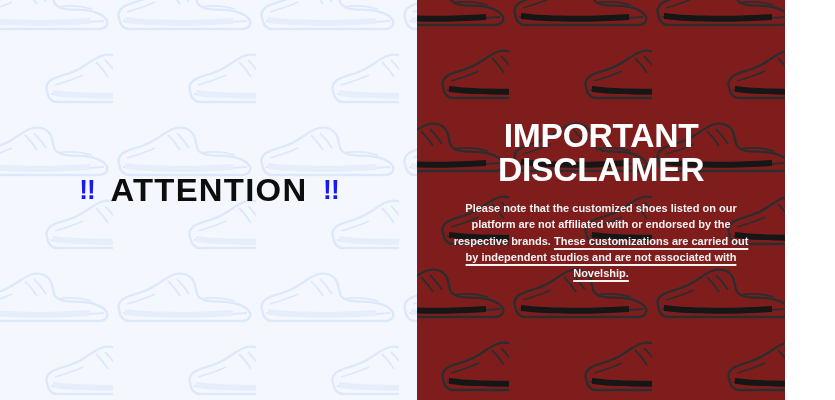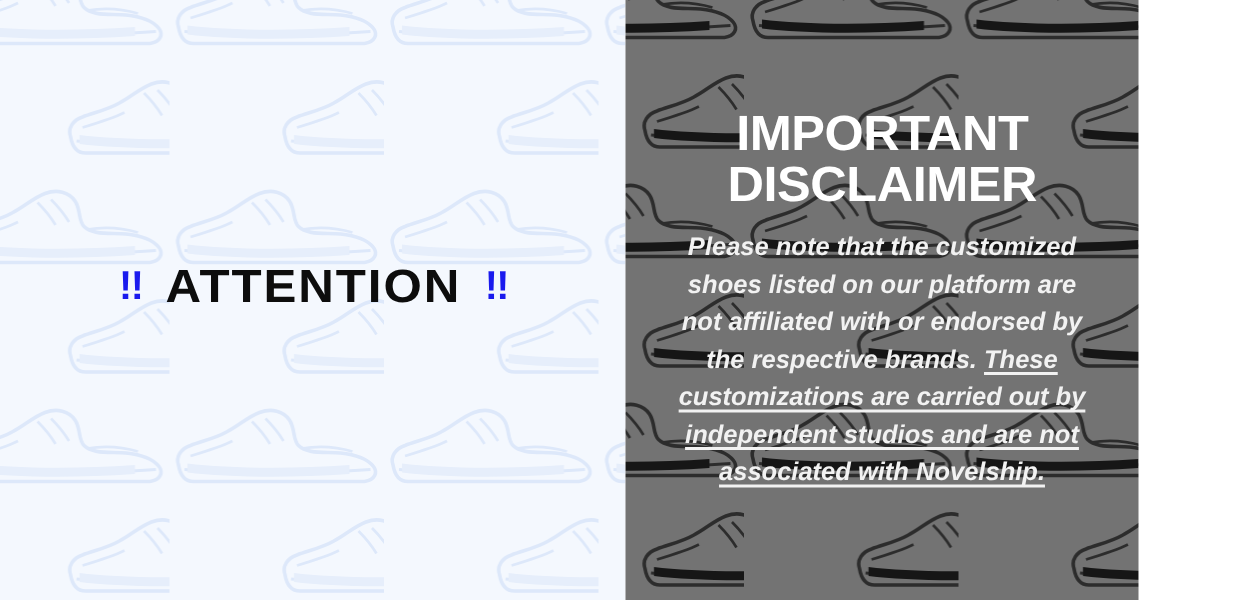--- a/index.html
+++ b/index.html
@@ -19,21 +19,21 @@
   }
 
   
   .panel {
     position: relative;
     height: 400px;
     overflow: hidden;
     box-sizing: border-box;
   }
   .panel-left  { width: 417px; background: #f4f8fe; }
-  .panel-right { width: 342px; background: #737373; }
+  .panel-right { width: 368px; background: #7f1d1d; }
 
   
   .pattern {
     position: absolute;
     inset: 0;
     pointer-events: none;
   }
   .pattern svg { display: block; width: 100%; height: 100%; }
 
   
@@ -96,23 +96,22 @@
   }
   .body-left {
     color: #1c1c1c;
     max-width: 300px;
     font-weight: 400;
   }
   .body-right {
     color: #f2f2f2;
     max-width: 322px;
     font-weight: 600;
-    font-size: 17px;
+    font-size: 11px;
     line-height: 1.47;
-    font-style: italic;
   }
   .em-underline {
     font-weight: 700;
     text-decoration: underline;
     text-underline-offset: 2.5px;
     text-decoration-thickness: 1.3px;
   }
   .body-right .em-underline {
     font-weight: 800;
     text-decoration-thickness: 1.6px;

